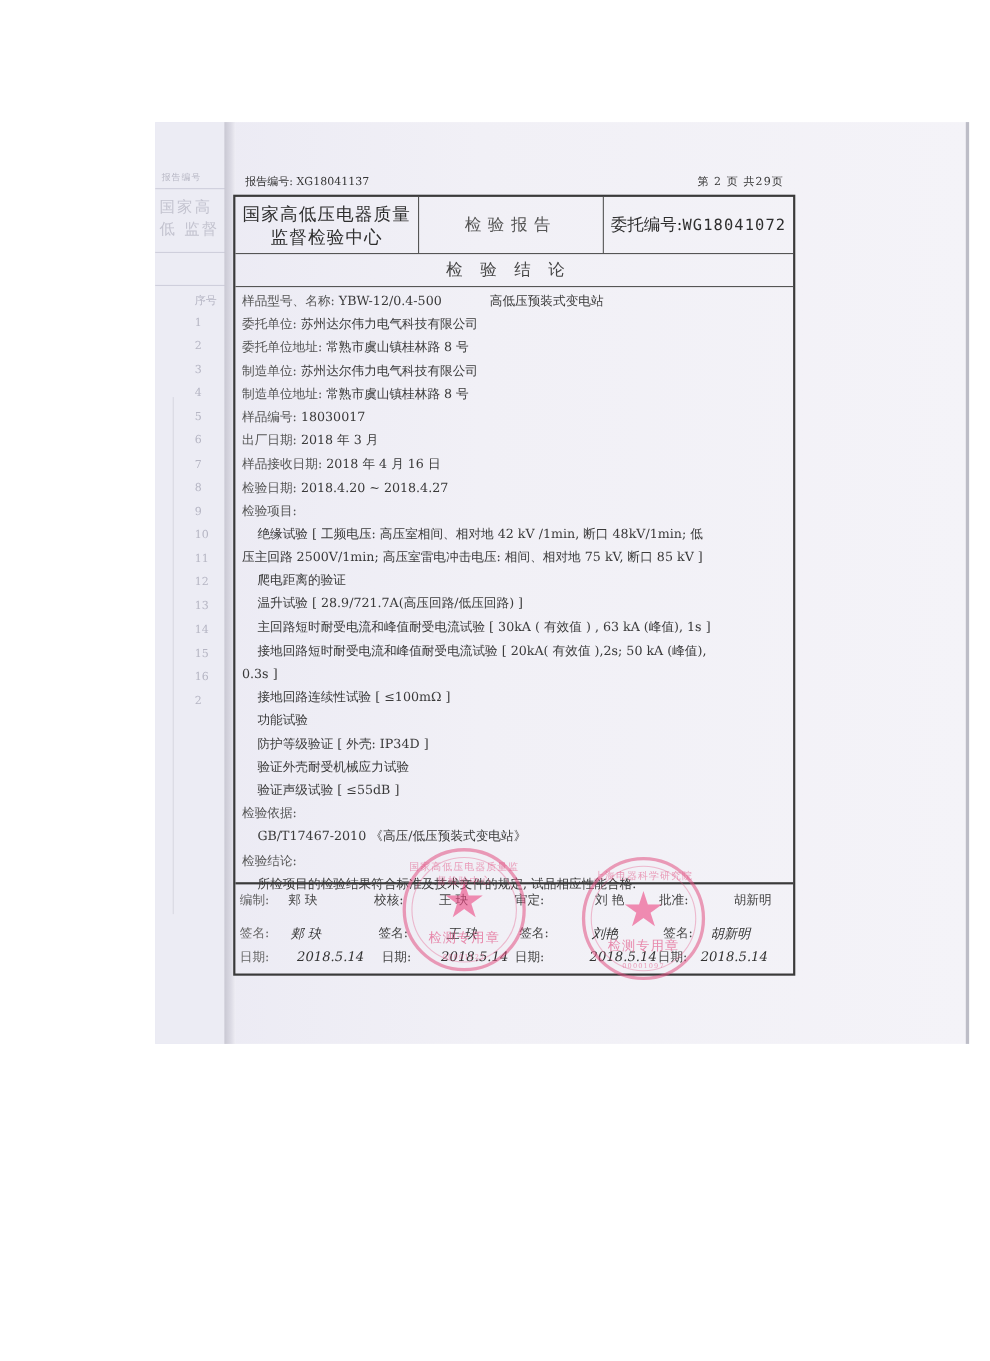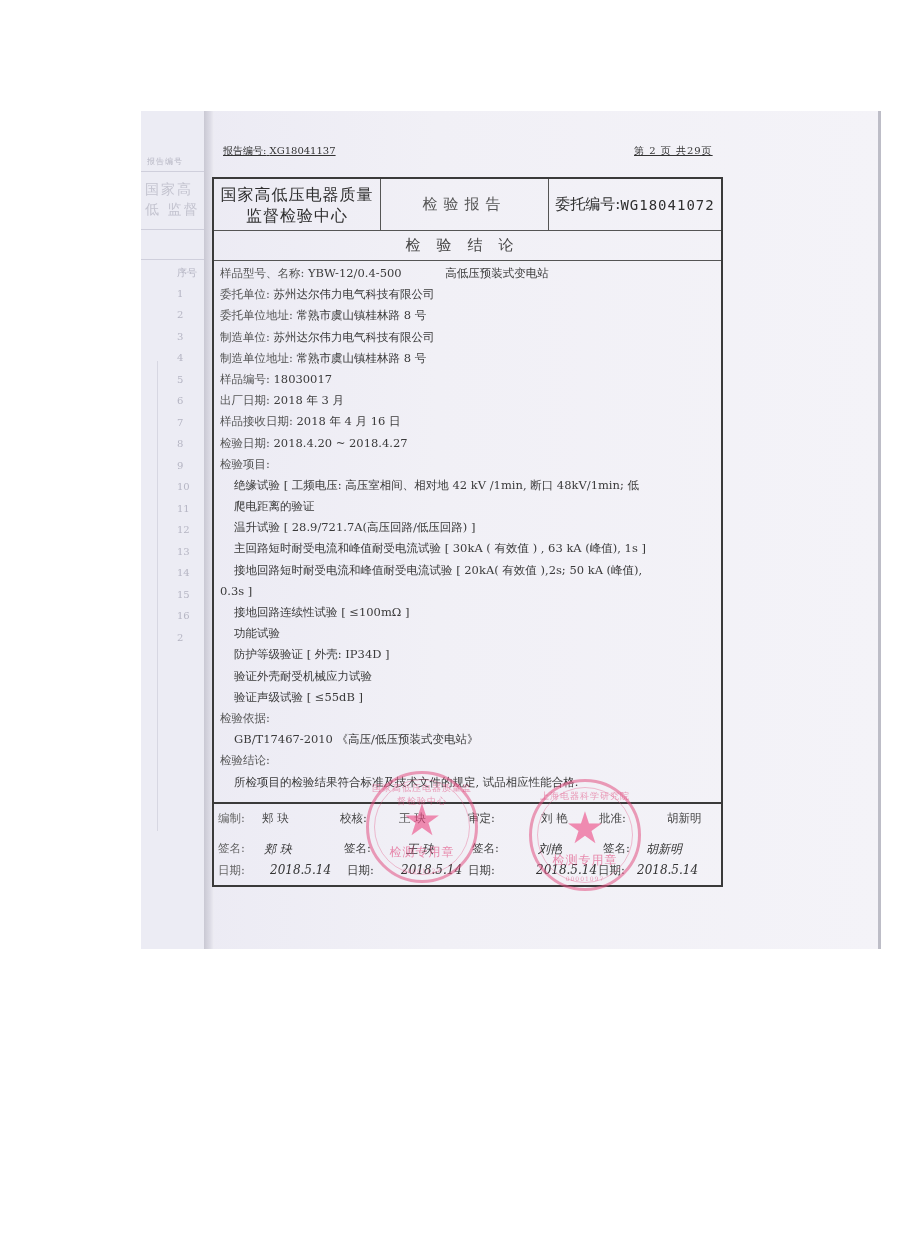--- a/index.html
+++ b/index.html
@@ -19,21 +19,21 @@
   .left-page .lp-line { position: absolute; left: 0; right: 0; height: 1px; background: #cfcfdc; }
   .left-page .lp-title { position: absolute; top: 68px; left: 4px; font-size: 14px; line-height: 20px; letter-spacing: 2px; color: #c3c3cf; }
   .left-page .lp-col { position: absolute; left: 16px; top: 250px; width: 1px; height: 470px; background: #d7d7e2; }
   .left-page .lp-num { position: absolute; left: 36px; font-size: 10px; color: #b5b5c3; }
   .gutter {
     position: absolute; left: 63px; top: 0; width: 10px; height: 838px;
     background: linear-gradient(90deg, #c9c8d3, #dcdbe5 60%, #eeedf4);
   }
   .right-edge { position: absolute; right: 0; top: 0; width: 3px; height: 838px; background: #bdbdc7; }
 
-  .meta-row { position: absolute; top: 33px; font-size: 10px; color: #333; text-decoration: underline; }
+  .meta-row { position: absolute; top: 47px; font-size: 10px; color: #333; }
   .meta-left { left: 82px; }
   .meta-right { left: 493px; letter-spacing: 1px; }
 
   .report-table {
     position: absolute; left: 71px; top: 66px; width: 511px; height: 710px;
     border: 2px solid #3a3a3a; box-sizing: border-box;
   }
   .hdr { position: absolute; left: 0; top: 0; width: 100%; height: 51px; border-bottom: 1px solid #555; display: flex; }
   .hdr-cell { height: 51px; display: flex; align-items: center; justify-content: center; box-sizing: border-box; }
   .hdr-org { width: 167px; border-right: 1px solid #555; flex-direction: column; font-size: 16px; line-height: 21px; color: #2e2e2e; letter-spacing: 1px; }
@@ -154,20 +154,21 @@
         <span>2018 年 4 月 16 日</span>
       </div>
       <div class="line">
         <span class="lbl">检验日期:</span>
         <span>2018.4.20 ~ 2018.4.27</span>
       </div>
       <div class="line">
         <span class="lbl">检验项目:</span>
       </div>
       <div class="line indent">绝缘试验 [ 工频电压: 高压室相间、相对地 42 kV /1min, 断口 48kV/1min; 低</div>
+      <div class="line wrap2">压主回路 2500V/1min; 高压室雷电冲击电压: 相间、相对地 75 kV, 断口 85 kV ]</div>
       <div class="line indent">爬电距离的验证</div>
       <div class="line indent">温升试验 [ 28.9/721.7A(高压回路/低压回路) ]</div>
       <div class="line indent">主回路短时耐受电流和峰值耐受电流试验 [ 30kA ( 有效值 ) , 63 kA (峰值), 1s ]</div>
       <div class="line indent">接地回路短时耐受电流和峰值耐受电流试验 [ 20kA( 有效值 ),2s; 50 kA (峰值),</div>
       <div class="line wrap2">0.3s ]</div>
       <div class="line indent">接地回路连续性试验 [ ≤100mΩ ]</div>
       <div class="line indent">功能试验</div>
       <div class="line indent">防护等级验证 [ 外壳: IP34D ]</div>
       <div class="line indent">验证外壳耐受机械应力试验</div>
       <div class="line indent">验证声级试验 [ ≤55dB ]</div>

